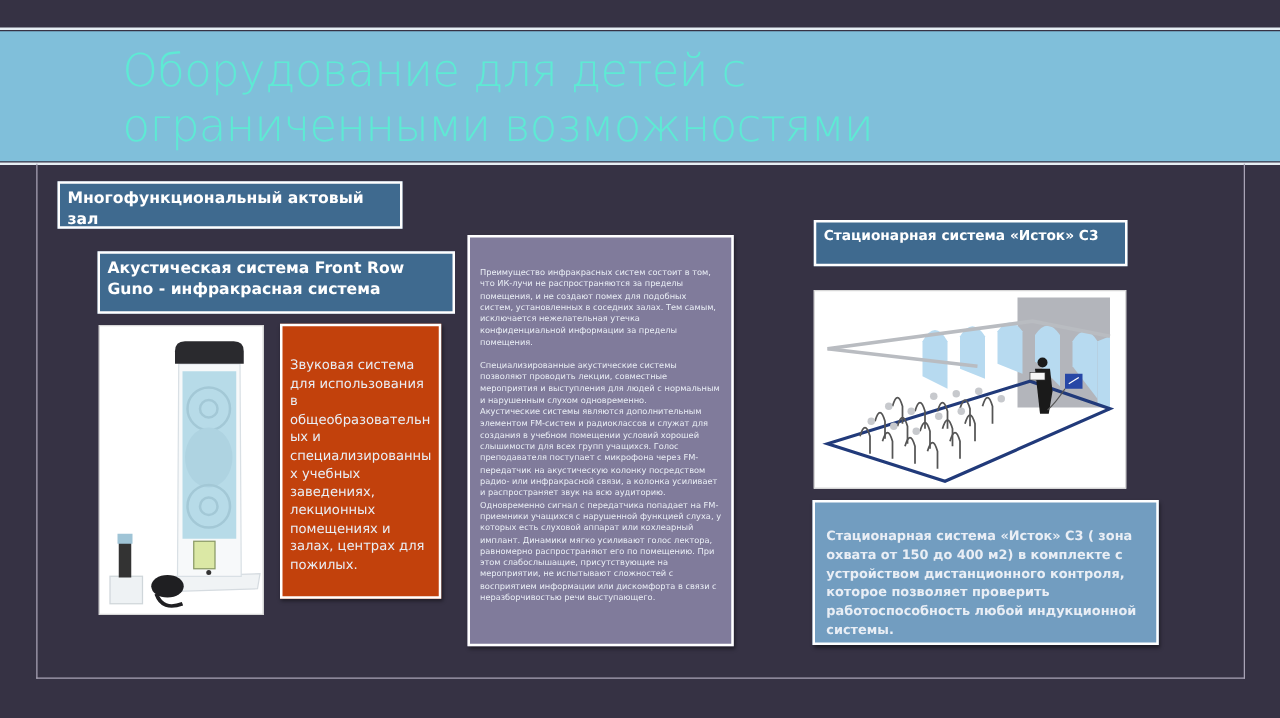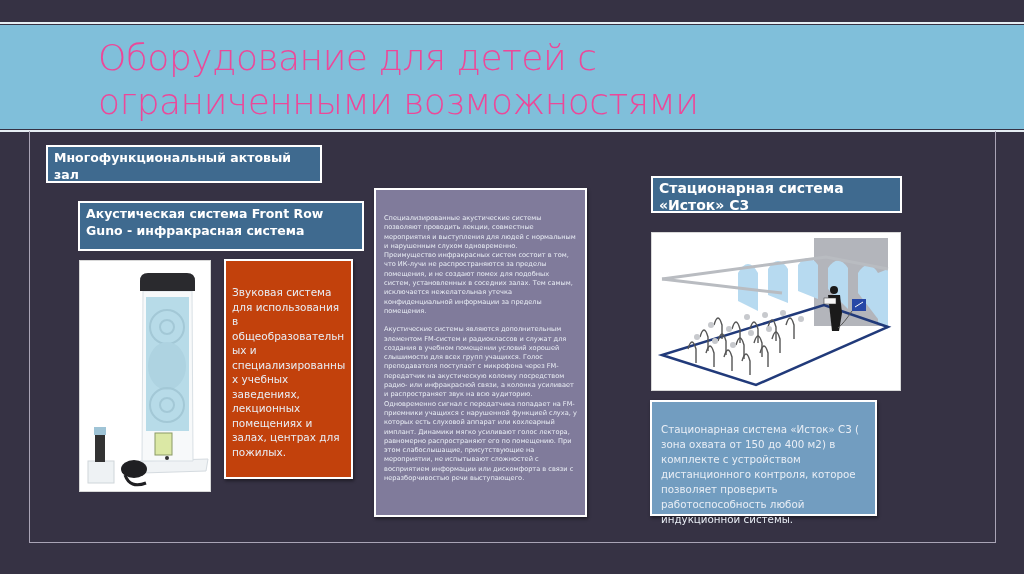--- a/index.html
+++ b/index.html
@@ -15,36 +15,36 @@
     }
     .banner-line-top { position:absolute; left:0; top:22px; width:1024px; height:2px; background:#e6eef3; }
     .banner {
       position:absolute; left:0; top:25px; width:1024px; height:104px;
       background:#80bfda;
     }
     .banner-line-bot { position:absolute; left:0; top:130px; width:1024px; height:2px; background:#e6eef3; }
     .title {
       position:absolute; left:98px; top:36px; margin:0;
       font-family:"DejaVu Sans", sans-serif; font-weight:300;
-      font-size:36px; line-height:44px; color:#ec4899; letter-spacing:-0.5px;
+      font-size:36px; line-height:44px; color:#5eead4; letter-spacing:-0.5px;
       white-space:pre-line;
     }
     .hbox {
       position:absolute; background:#3f6a8f; border:2px solid #ffffff;
       color:#ffffff; font-weight:bold; box-sizing:border-box;
       padding:2px 6px; font-size:12.5px; line-height:17px;
     }
     .desc {
       position:absolute; border:2px solid #ffffff; box-sizing:border-box;
       color:#e9eef5; box-shadow:1px 2px 3px rgba(0,0,0,.45);
     }
     .desc-left { left:224px; top:259px; width:129px; height:220px; background:#c2410c; padding:24px 6px 6px 6px; font-size:10.5px; line-height:14.5px; font-weight:400; }
     .desc-mid { left:374px; top:188px; width:213px; height:329px; background:#807b9b; padding:24px 8px 6px 8px; font-size:6.6px; line-height:9.3px; }
     .desc-mid p { margin:0 0 9px 0; }
-    .desc-right { left:650px; top:400px; width:227px; height:116px; background:#729dc0; padding:20px 9px 6px 9px; font-size:10.3px; line-height:15px; font-weight:400; }
+    .desc-right { left:650px; top:400px; width:277px; height:116px; background:#729dc0; padding:20px 9px 6px 9px; font-size:10.3px; line-height:15px; font-weight:700; }
     .photo {
       position:absolute; background:#ffffff; border:1px solid #d8d8d8; overflow:hidden;
     }
     .photo svg { display:block; }
   </style>
 </head>
 <body>
 
 <div class="banner-line-top"></div>
 <div class="banner"></div>
@@ -79,26 +79,26 @@
     <rect x="14" y="166" width="12" height="8" fill="#9fc4d6"></rect>
 
     <ellipse cx="54" cy="208" rx="13" ry="9" fill="#1f1f22"></ellipse>
     <path d="M45 214 Q50 228 66 222" stroke="#1f1f22" stroke-width="3" fill="none"></path>
   </svg>
 </div>
 
 <div class="desc desc-left">Звуковая система для использования в общеобразовательн ых и специализированны х учебных заведениях, лекционных помещениях и залах, центрах для пожилых.</div>
 
 <div class="desc desc-mid">
+  <p>Преимущество инфракрасных систем состоит в том, что ИК-лучи не распространяются за пределы помещения, и не создают помех для подобных систем, установленных в соседних залах. Тем самым, исключается нежелательная утечка конфиденциальной информации за пределы помещения.</p>
   <p style="margin-bottom:0">Специализированные акустические системы позволяют проводить лекции, совместные мероприятия и выступления для людей с нормальным и нарушенным слухом одновременно.</p>
-  <p>Преимущество инфракрасных систем состоит в том, что ИК-лучи не распространяются за пределы помещения, и не создают помех для подобных систем, установленных в соседних залах. Тем самым, исключается нежелательная утечка конфиденциальной информации за пределы помещения.</p>
   <p>Акустические системы являются дополнительным элементом FM-систем и радиоклассов и служат для создания в учебном помещении условий хорошей слышимости для всех групп учащихся. Голос преподавателя поступает с микрофона через FM-передатчик на акустическую колонку посредством радио- или инфракрасной связи, а колонка усиливает и распространяет звук на всю аудиторию. Одновременно сигнал с передатчика попадает на FM-приемники учащихся с нарушенной функцией слуха, у которых есть слуховой аппарат или кохлеарный имплант. Динамики мягко усиливают голос лектора, равномерно распространяют его по помещению. При этом слабослышащие, присутствующие на мероприятии, не испытывают сложностей с восприятием информации или дискомфорта в связи с неразборчивостью речи выступающего.</p>
 </div>
 
-<div class="hbox" style="left:651px;top:176px;width:251px;height:37px;font-size:14px;">Стационарная система «Исток» С3</div>
+<div class="hbox" style="left:651px;top:176px;width:251px;height:37px;font-size:11px;">Стационарная система «Исток» С3</div>
 
 <div class="photo" style="left:651px;top:232px;width:248px;height:157px;">
   <svg width="248" height="157" viewBox="0 0 248 157">
     <rect x="162" y="5" width="74" height="88" fill="#b3b5bb"></rect>
 
     <g fill="#b7daf0">
       <path d="M86 68 L86 40 Q96 22 106 40 L106 78 Z"></path>
       <path d="M116 62 L116 36 Q126 20 136 36 L136 70 Z"></path>
       <path d="M146 58 L146 32 Q156 18 166 32 L166 66 Z"></path>
       <path d="M176 56 L176 35 Q186 20 196 35 L196 76 Z"></path>

